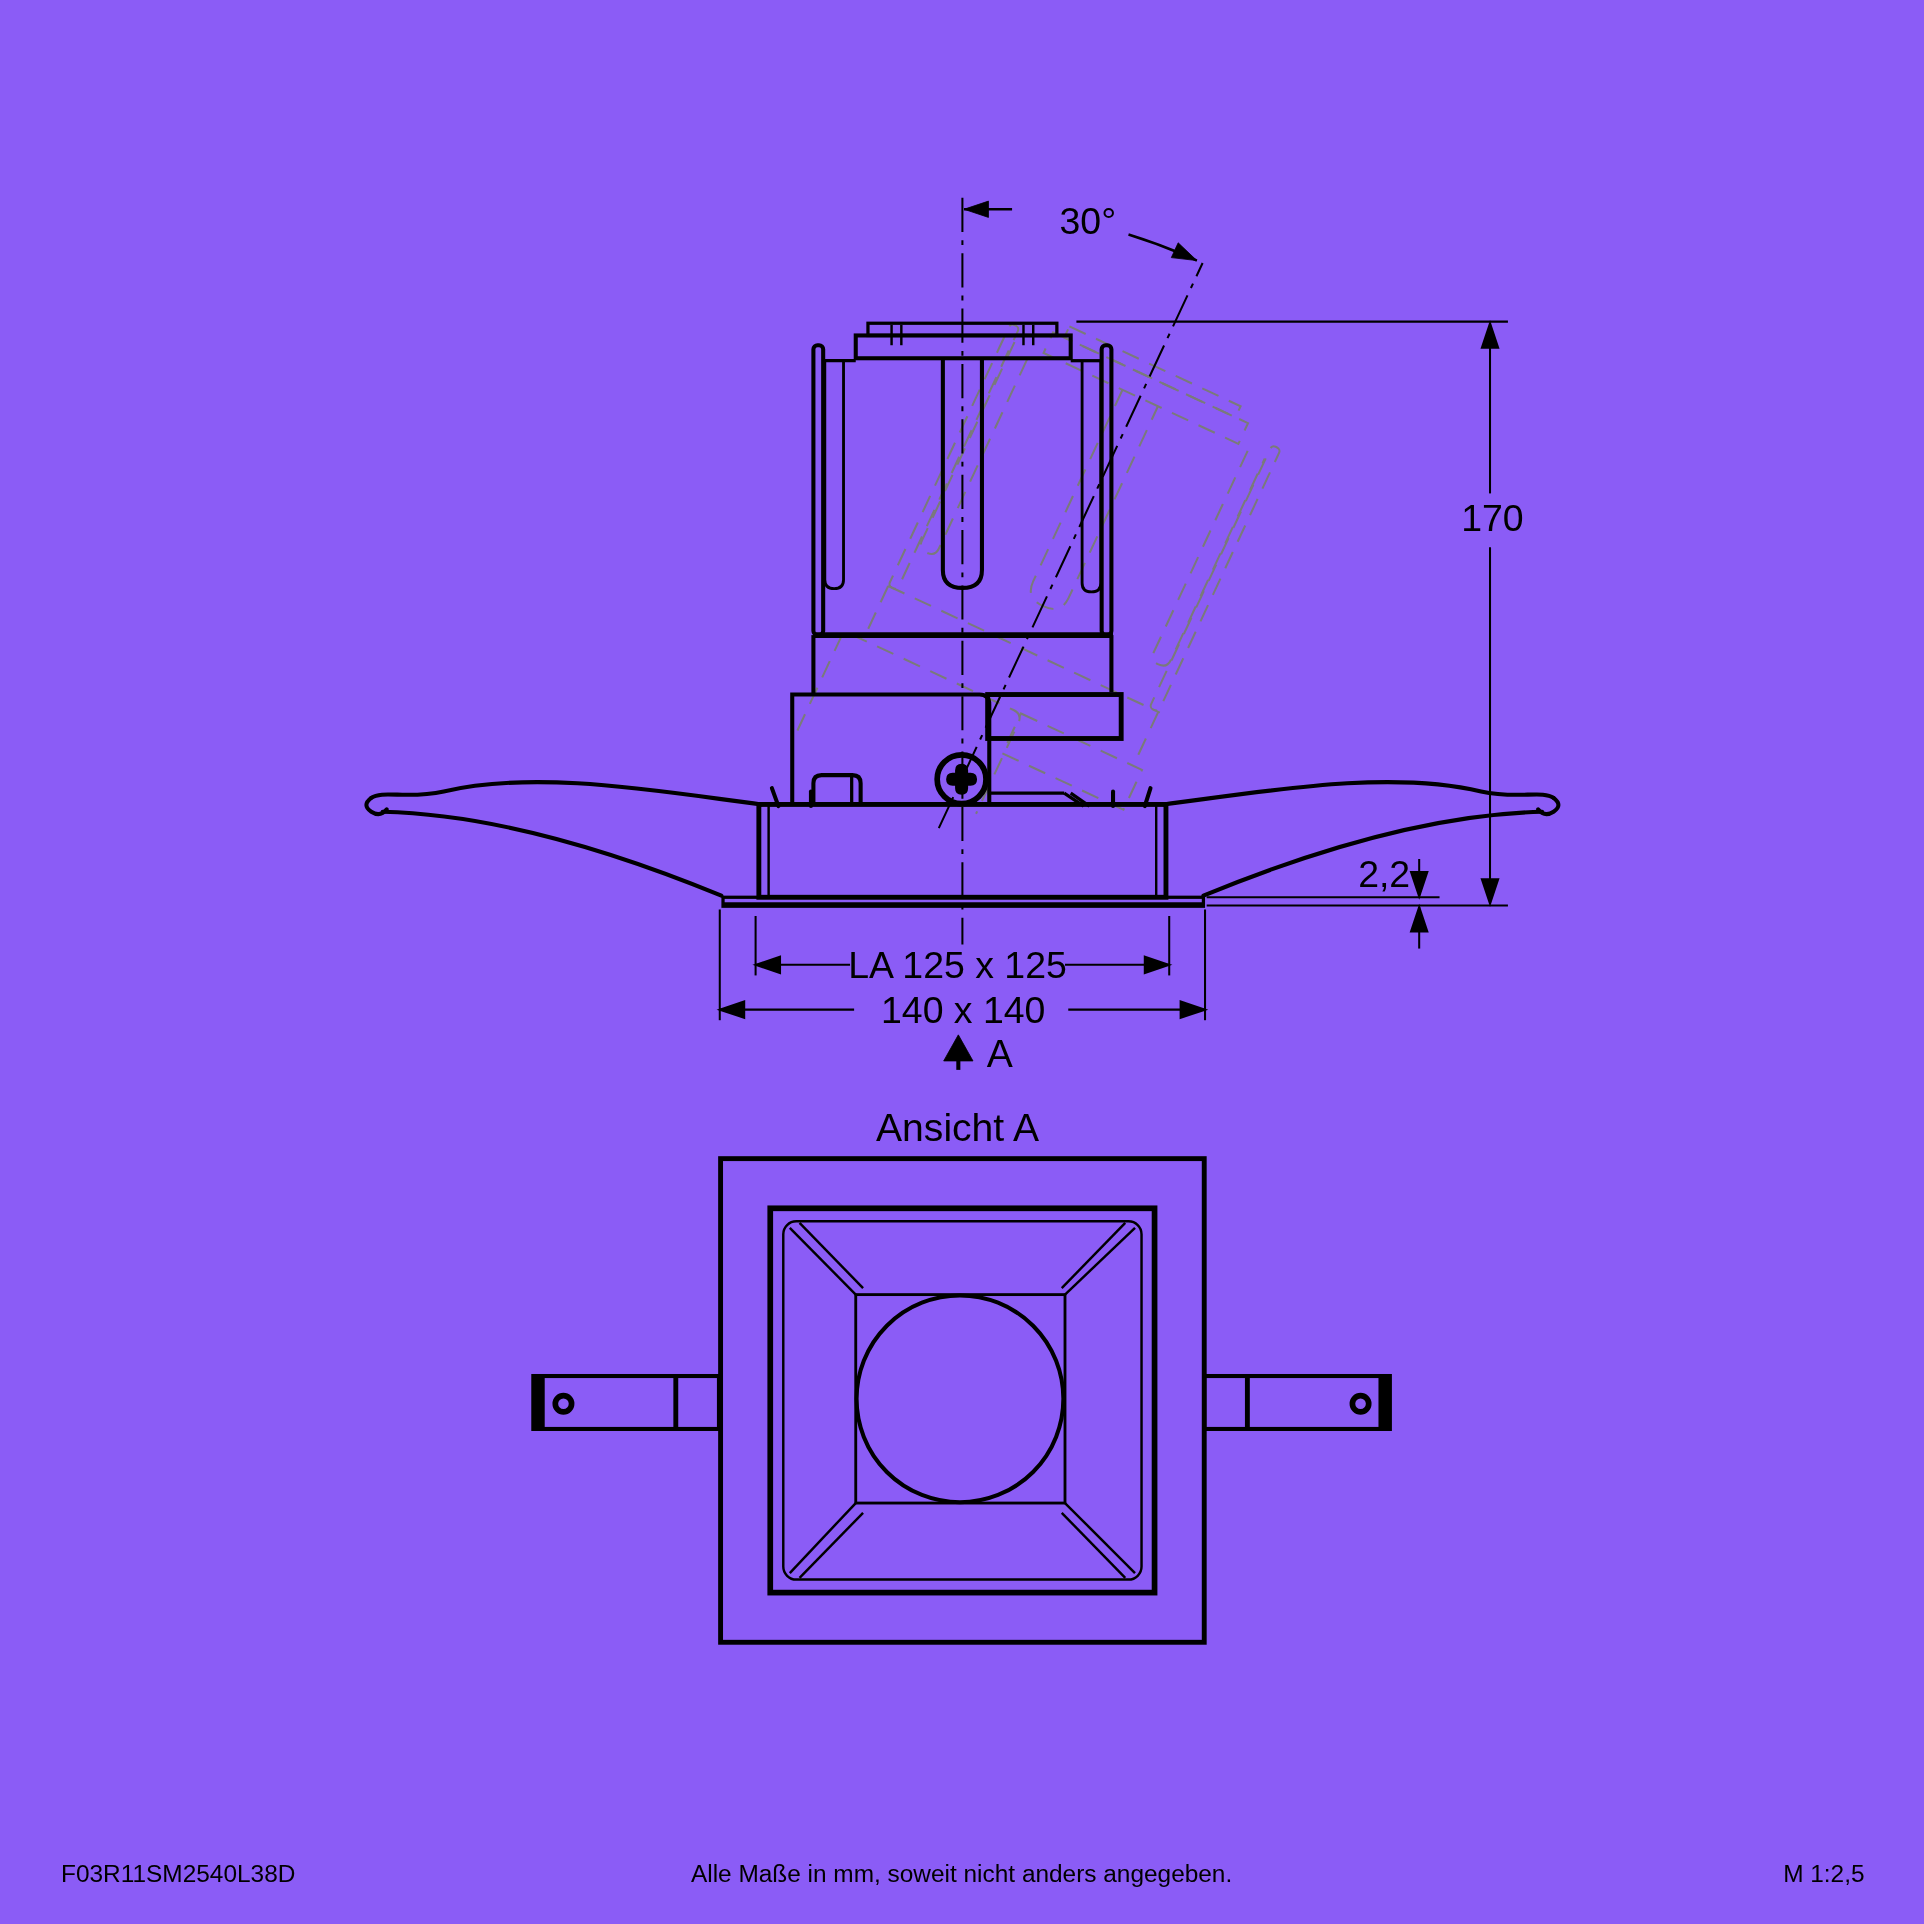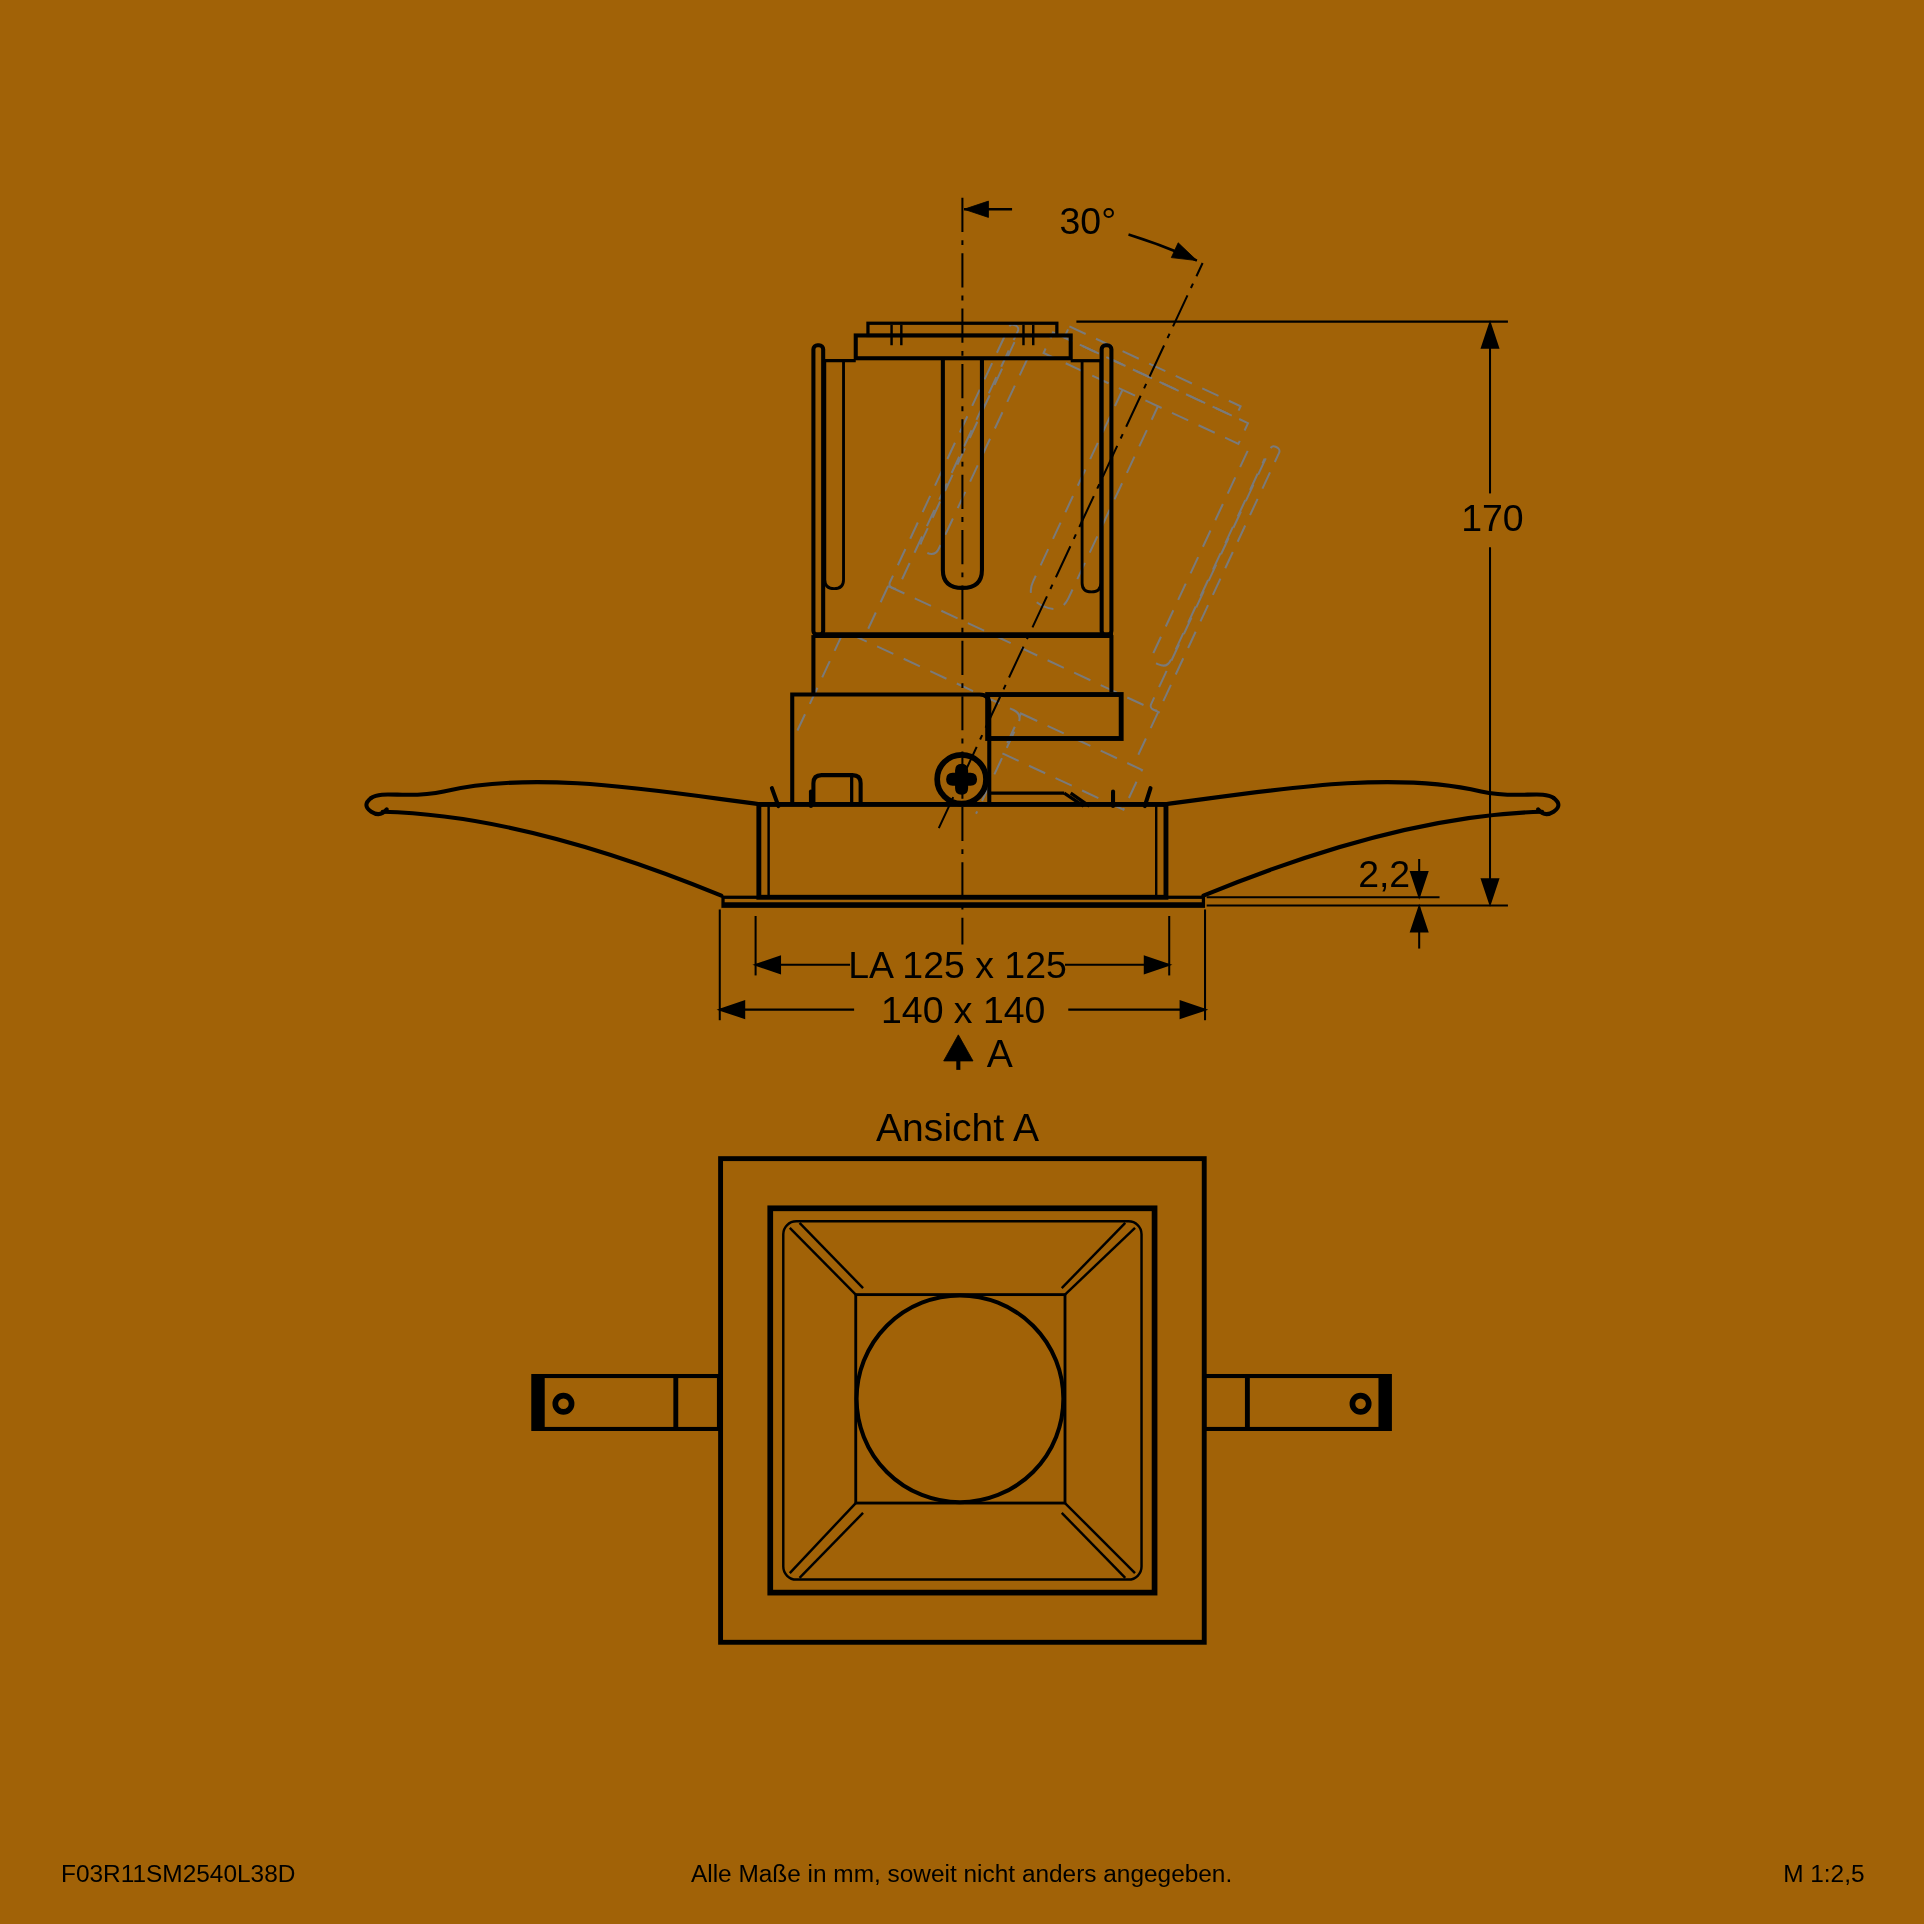--- a/index.html
+++ b/index.html
@@ -1,16 +1,16 @@
 <!DOCTYPE html>
 <html style="font-size:13px"><head>
 <meta charset="utf-8">
 <style>
   html,body{margin:0;padding:0;background:#fff;}
-  #sheet{position:relative;width:1924px;height:1924px;background:#a16207;overflow:hidden;}
+  #sheet{position:relative;width:1924px;height:1924px;background:#8b5cf6;overflow:hidden;}
   svg{position:absolute;left:0;top:0;}
   text{font-family:"Liberation Sans","DejaVu Sans",sans-serif;fill:#000;}
   .dim-label{font-size:46px;}
   .big-label{font-size:48px;}
   .footer-label{font-size:30px;}
 </style>
 </head>
 <body>
 
 <div id="sheet">

